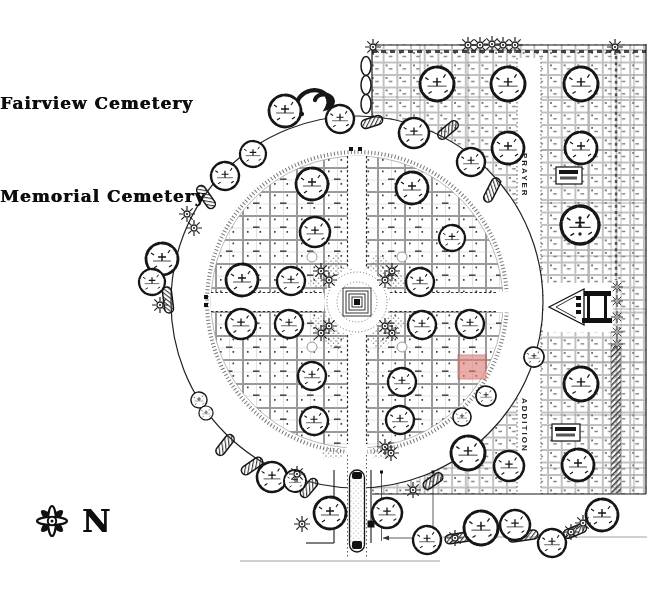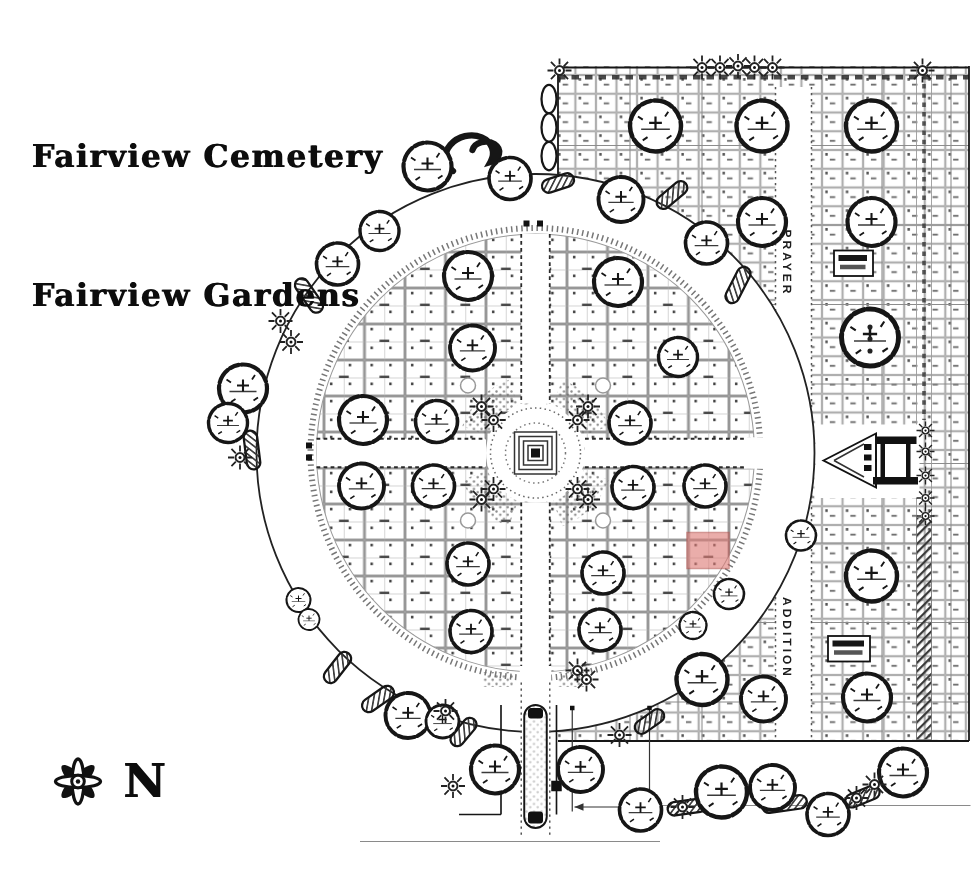--- a/index.html
+++ b/index.html
@@ -1,21 +1,21 @@
 <!DOCTYPE html>
 <html><head>
 <meta charset="utf-8">
 <style>
   html,body{margin:0;padding:0;background:#fff;}
   #stage{position:relative;width:650px;height:592px;background:#fff;overflow:hidden;
          font-family:"Liberation Sans",sans-serif;}
   #map{position:absolute;left:0;top:0;}
   .ovl{position:absolute;color:#0d0d0d;white-space:pre;}
-  .title{left:21px;top:26px;font-family:"DejaVu Serif",serif;font-weight:bold;
-         font-size:21px;line-height:31px;letter-spacing:1px;
+  .title{left:0;top:26px;font-family:"DejaVu Serif",serif;font-weight:bold;
+         font-size:17px;line-height:31px;letter-spacing:1px;
          text-shadow:0.6px 0 #0d0d0d;}
   .vroad{font-size:8px;font-weight:bold;letter-spacing:2px;color:#1c1c1c;
          writing-mode:vertical-rl;}
   .north{left:82px;top:503px;font-family:"DejaVu Serif",serif;font-weight:bold;
          font-size:31px;text-shadow:0.6px 0 #0d0d0d;}
 </style>
 </head>
 <body>
 
 <div id="stage">
@@ -273,18 +273,18 @@
       <ellipse rx="4.5" ry="15" transform="rotate(-45)" fill="#111"></ellipse>
       <ellipse rx="4" ry="15" fill="#fff" stroke="#111" stroke-width="2.2"></ellipse>
       <ellipse rx="4" ry="15" transform="rotate(90)" fill="#fff" stroke="#111" stroke-width="2.2"></ellipse>
       <circle r="4.2" fill="#fff" stroke="#111" stroke-width="2"></circle>
       <circle r="1.5" fill="#111"></circle>
     </g>
   </svg>
 
   <div class="ovl title">
     <div>Fairview Cemetery</div>
-    <div>Fairview Gardens</div>
+    <div>Memorial Cemetery</div>
   </div>
   <div class="ovl vroad" style="left:520px;top:153px;">PRAYER</div>
   <div class="ovl vroad" style="left:520px;top:398px;">ADDITION</div>
   <div class="ovl north">N</div>
 </div>
 
 </body></html>

